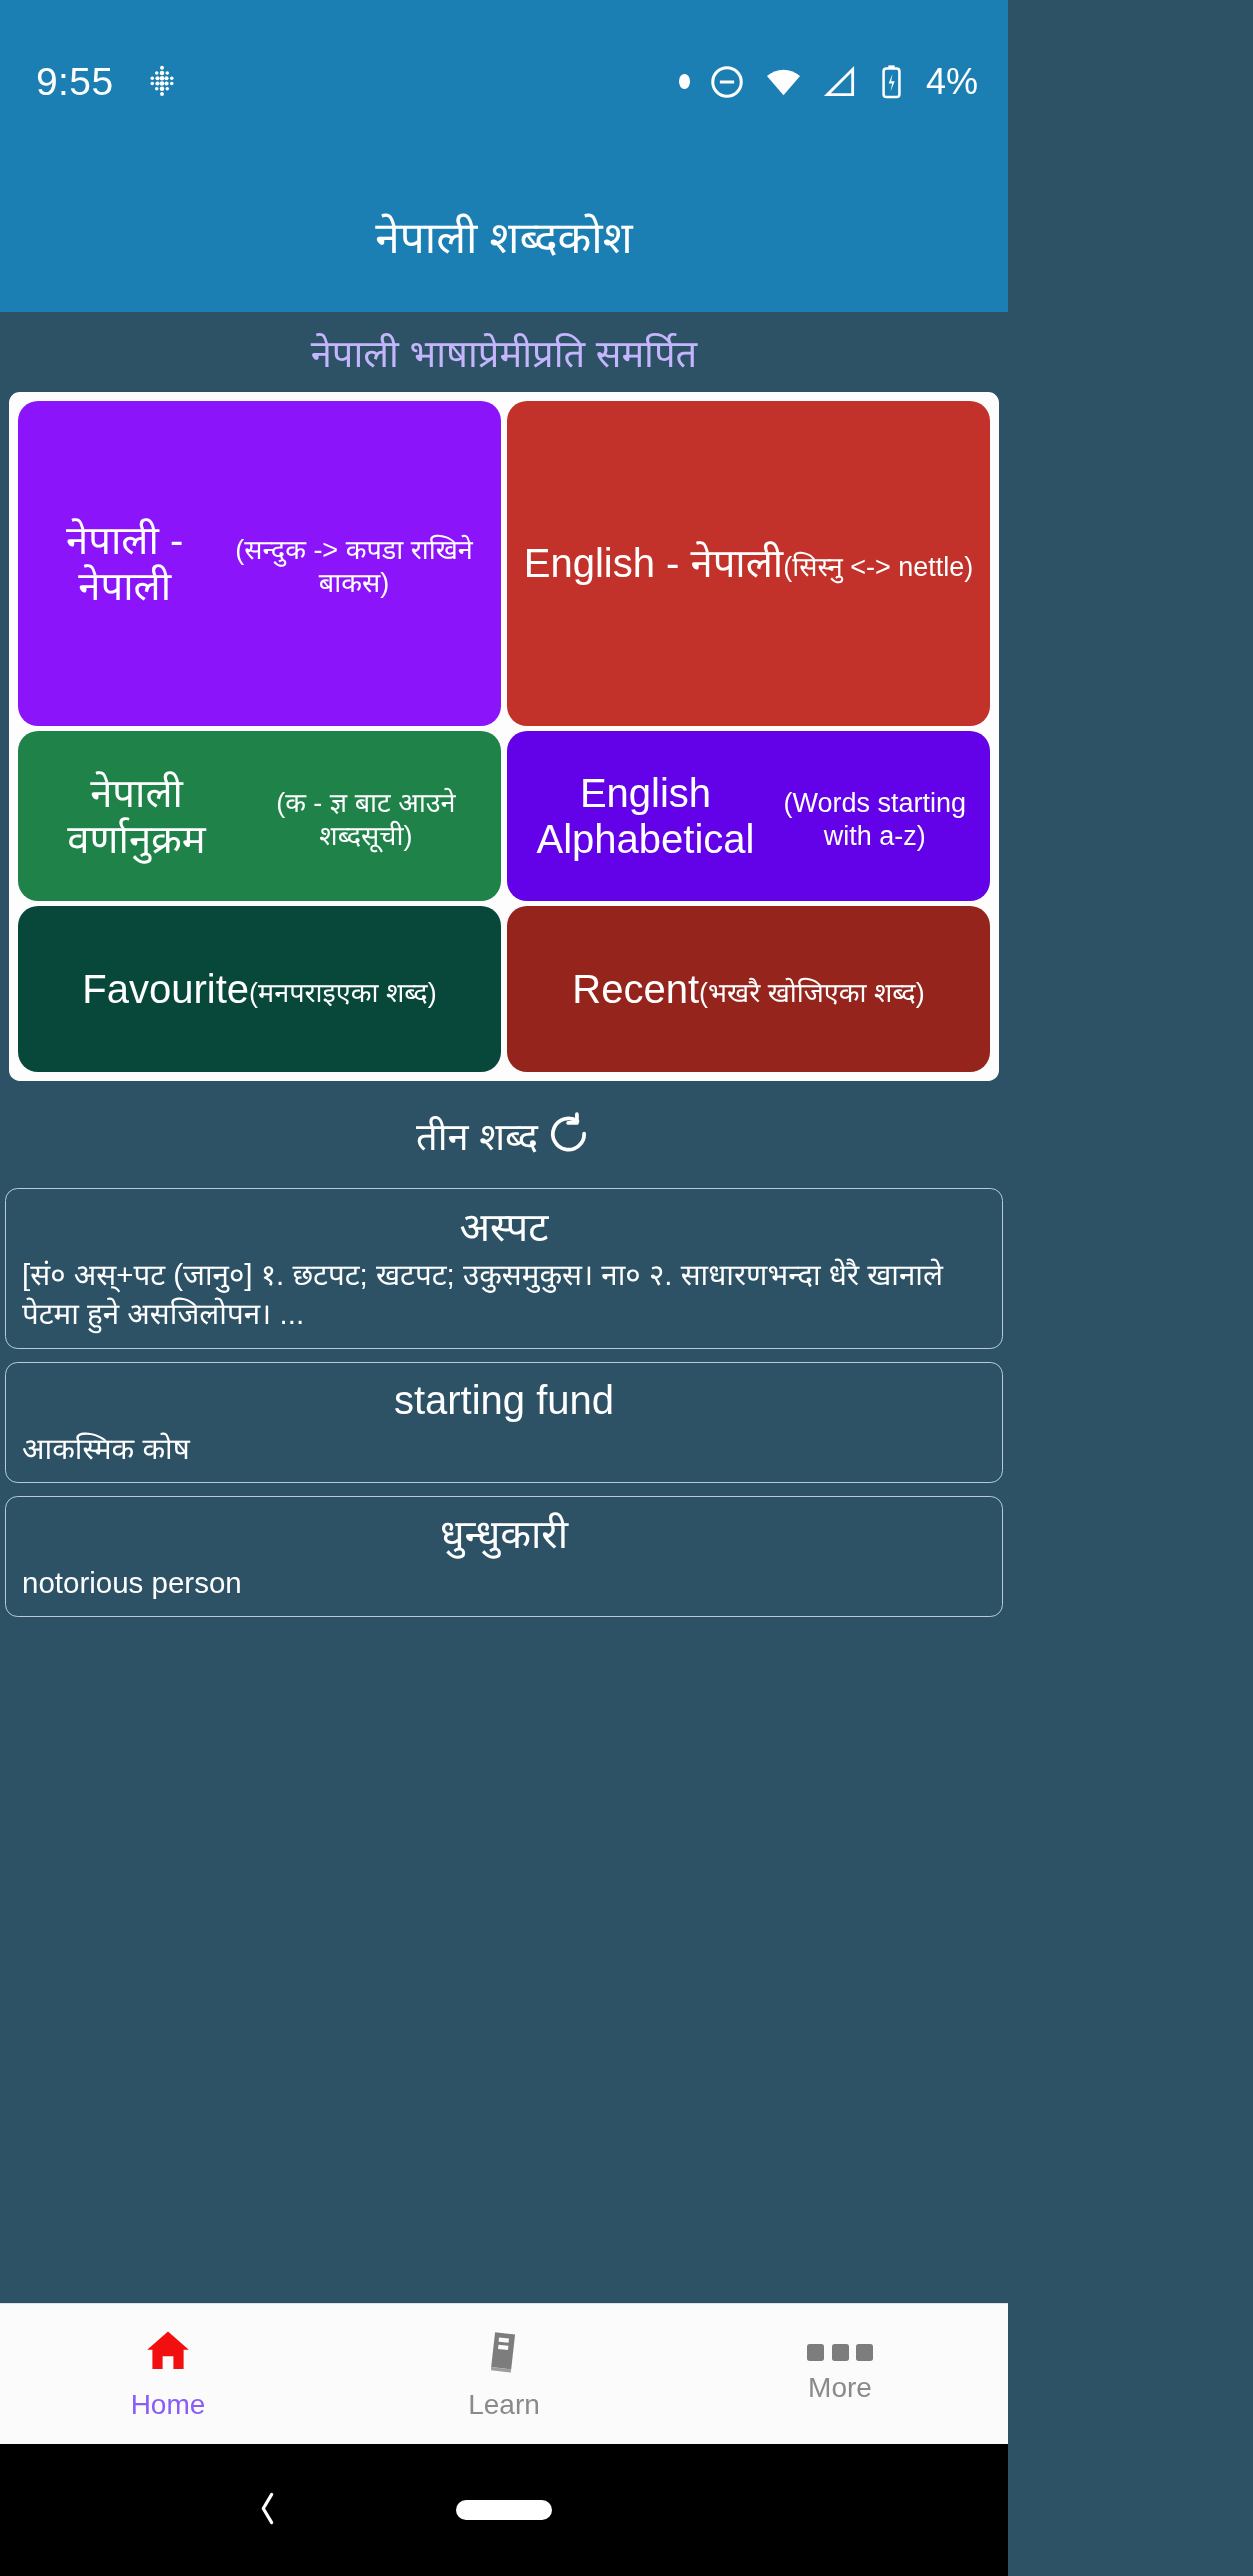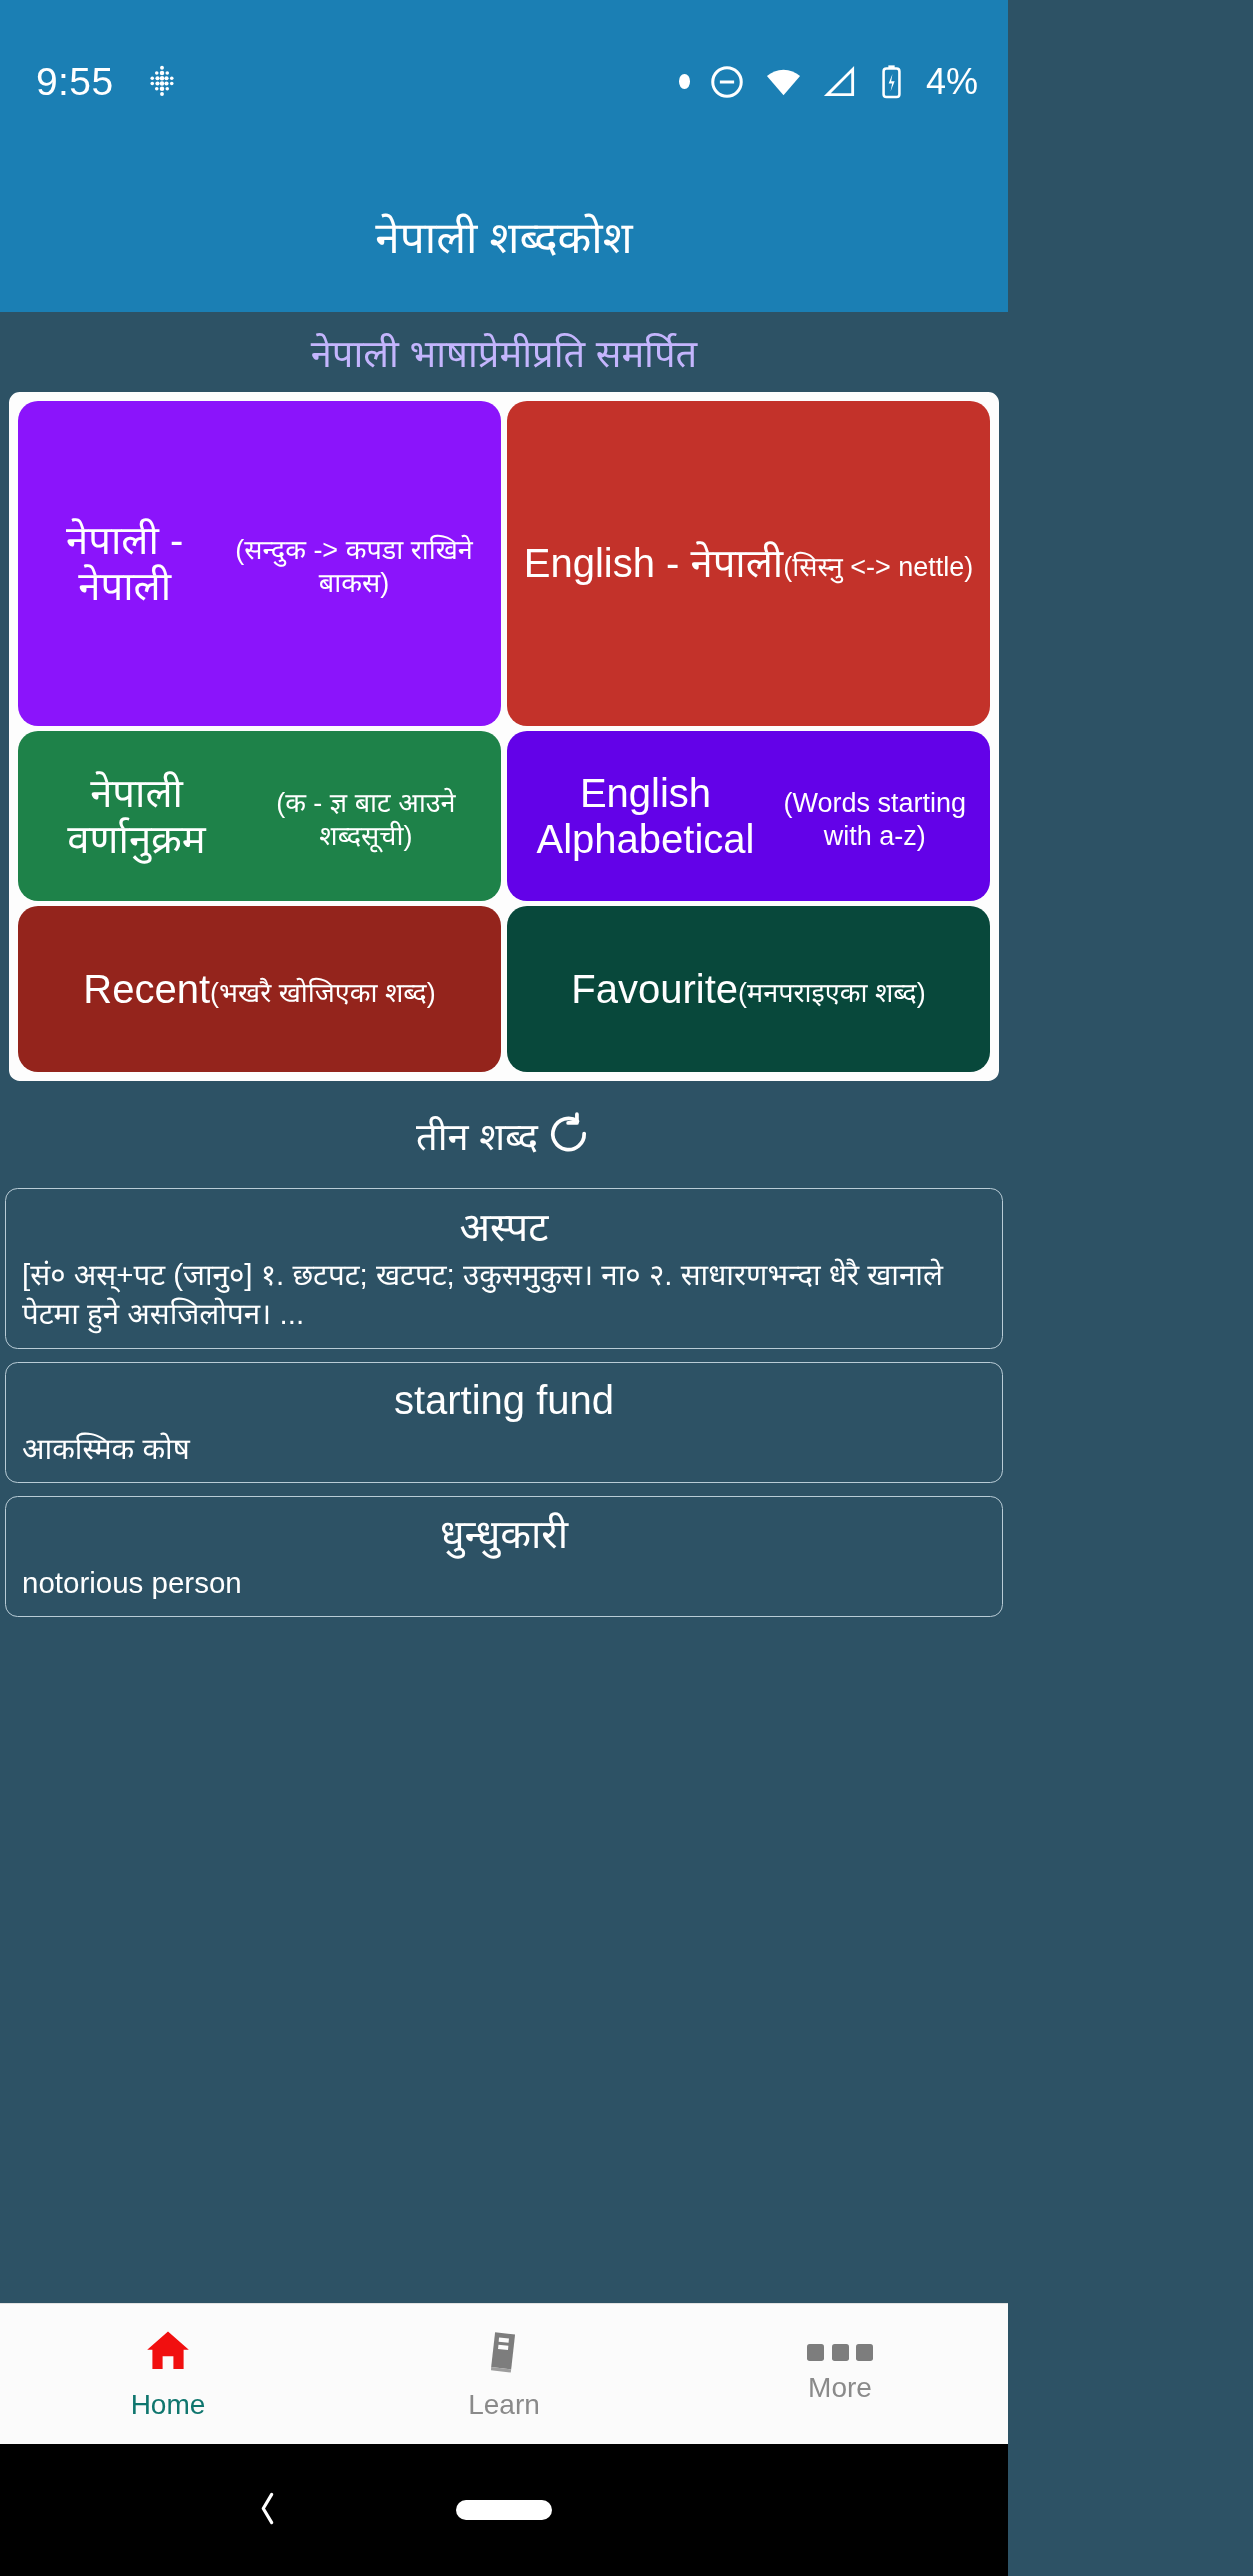--- a/index.html
+++ b/index.html
@@ -80,21 +80,21 @@
   
   .bottomnav {
     height:141px; background:#fbfbfb; flex:none;
     display:flex; align-items:center; border-top:0.9px solid #e2e2e2;
   }
   .nav-item {
     flex:1; display:flex; flex-direction:column;
     align-items:center; justify-content:center; gap:10.7px;
   }
   .nav-label { font-size:28px; }
-  .nav-item.active .nav-label { color:#0f766e; }
+  .nav-item.active .nav-label { color:#8b5cf6; }
   .nav-item.inactive .nav-label { color:#8a8a8a; }
   .nav-dots { display:flex; gap:7.2px; }
   .nav-dots i { width:17px; height:17px; background:#7d7d7d; border-radius:2.7px; display:block; }
 
   
   .androidnav {
     height:132px; background:#000; flex:none;
     display:flex; align-items:center; justify-content:center; position:relative;
   }
   .and-back { position:absolute; left:252px; top:50%; transform:translateY(-50%); }
@@ -188,27 +188,27 @@
           <div class="tile-title">नेपाली वर्णानुक्रम</div>
           <div class="tile-sub">(क - ज्ञ बाट आउने शब्दसूची)</div>
         </div>
         <div class="tile tile-r2" style="background:#6302e8">
           <div class="tile-title">English Alphabetical</div>
           <div class="tile-sub">(Words starting with a-z)</div>
         </div>
       </div>
 
       <div class="grid-row">
+        <div class="tile tile-r3" style="background:#08483b">
+          <div class="tile-title">Favourite</div>
+          <div class="tile-sub">(मनपराइएका शब्द)</div>
+        </div>
         <div class="tile tile-r3" style="background:#94241c">
           <div class="tile-title">Recent</div>
           <div class="tile-sub">(भखरै खोजिएका शब्द)</div>
-        </div>
-        <div class="tile tile-r3" style="background:#08483b">
-          <div class="tile-title">Favourite</div>
-          <div class="tile-sub">(मनपराइएका शब्द)</div>
         </div>
       </div>
 
     </div>
 
     <div class="words-header">
       <span class="words-header-label">तीन शब्द</span>
       <span>
         <svg class="refresh-icon" width="47" height="47" viewBox="0 0 24 24" fill="none" stroke="#ffffff" stroke-width="1.9" stroke-linecap="round">
           <path d="M20 11.5 A8 8 0 1 1 16.6 5.2"></path>

